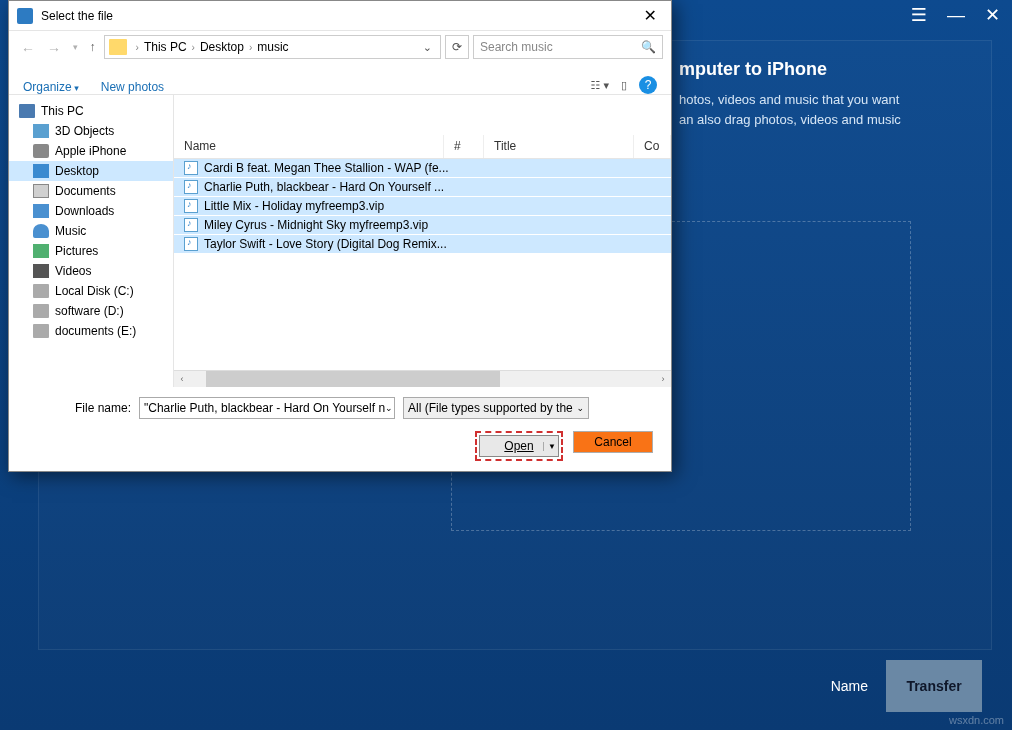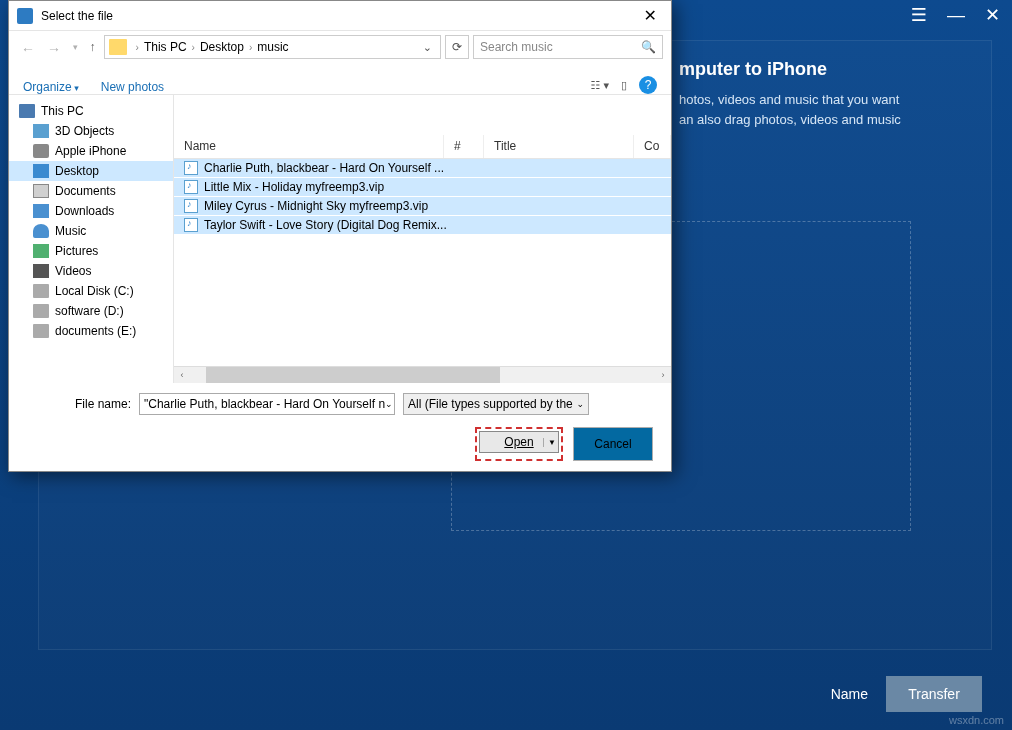--- a/index.html
+++ b/index.html
@@ -6,21 +6,21 @@
 body { width: 1012px; height: 730px; background: #0a3d7a; overflow: hidden; position: relative; }
 .app-window { position: absolute; inset: 0; background: linear-gradient(180deg,#0d4a8f,#0a3a73); }
 .app-titlebar { height: 30px; display: flex; justify-content: flex-end; align-items: center; padding-right: 12px; gap: 20px; color: #fff; }
 .app-titlebar span { font-size: 18px; cursor: pointer; }
 .main-card { position: absolute; left: 38px; right: 20px; top: 40px; bottom: 80px; background: rgba(255,255,255,0.02); border: 1px solid rgba(255,255,255,0.08); }
 .main-header { color: #fff; font-size: 18px; font-weight: 600; padding: 18px 0 10px 640px; }
 .main-desc { color: #d5e5f5; font-size: 13px; padding-left: 640px; line-height: 1.5; }
 .drop-zone { position: absolute; right: 80px; top: 180px; width: 460px; height: 310px; border: 1px dashed rgba(255,255,255,0.25); }
 .bottom-bar { position: absolute; bottom: 18px; right: 30px; display: flex; gap: 18px; align-items: center; }
 .back-link { color: #fff; font-size: 14px; cursor: pointer; }
-.transfer-btn { background: #6a88a5; color: #ffffff; width: 96px; height: 36px; border: none; font-size: 14px; }
+.transfer-btn { background: #6a88a5; color: #0f172a; width: 96px; height: 52px; border: none; font-size: 14px; font-weight: bold; }
 .watermark { position: absolute; bottom: 4px; right: 8px; color: rgba(255,255,255,0.35); font-size: 11px; margin-left: 35px; }
 
 
 .dialog { position: absolute; left: 8px; top: 0; width: 664px; height: 472px; background: #fff; border: 1px solid #888; box-shadow: 4px 4px 18px rgba(0,0,0,0.5); display: flex; flex-direction: column; }
 .dlg-title { height: 30px; display: flex; align-items: center; padding: 0 8px; border-bottom: 1px solid #e5e5e5; }
 .dlg-title-icon { width: 16px; height: 16px; background: #2d7bc2; border-radius: 2px; margin-right: 8px; }
 .dlg-title-text { font-size: 12px; flex: 1; }
 .dlg-close { font-size: 16px; cursor: pointer; padding: 0 6px; }
 .dlg-nav { height: 32px; display: flex; align-items: center; padding: 4px 8px; gap: 4px; font-size: 12px; }
 .nav-arrow { color: #b0b0b0; padding: 0 4px; font-size: 14px; }
@@ -70,21 +70,21 @@
 .hscroll-btn { width: 16px; height: 100%; background: #f0f0f0; display: flex; align-items: center; justify-content: center; font-size: 9px; color: #666; }
 .dlg-footer { padding: 10px 14px; font-size: 12px; }
 .fn-row { display: flex; align-items: center; gap: 8px; margin-bottom: 12px; }
 .fn-label { width: 108px; text-align: right; }
 .fn-input { flex: 0 0 256px; height: 22px; border: 1px solid #aaa; padding: 0 4px; display: flex; align-items: center; justify-content: space-between; overflow: hidden; white-space: nowrap; }
 .fn-filter { flex: 0 0 186px; height: 22px; border: 1px solid #aaa; padding: 0 4px; background: #efefef; display: flex; align-items: center; justify-content: space-between; overflow: hidden; white-space: nowrap; }
 .btn-row { display: flex; justify-content: flex-end; gap: 10px; padding-right: 4px; }
 .open-wrap { border: 2px dashed #d03030; padding: 2px; }
 .open-btn { width: 80px; height: 22px; border: 1px solid #888; background: #e8e8e8; font-size: 12px; display: flex; align-items: center; justify-content: center; position: relative; }
 .open-btn .dd { position: absolute; right: 2px; font-size: 8px; border-left: 1px solid #aaa; padding-left: 4px; }
-.cancel-btn { width: 80px; height: 34px; border: 1px solid #adadad; background: #0369a1; font-size: 12px; }
+.cancel-btn { width: 80px; height: 22px; border: 1px solid #adadad; background: #f97316; font-size: 12px; }
 </style>
 </head>
 <body>
 
 <div class="app-window">
   <div class="app-titlebar">
     <span>☰</span>
     <span>—</span>
     <span>✕</span>
   </div>
@@ -191,20 +191,24 @@
     <div class="file-area">
       <div class="file-header">
         <div class="fh-col fh-name">Name</div>
         <div class="fh-col fh-num">#</div>
         <div class="fh-col fh-title">Title</div>
         <div class="fh-col fh-co">Co</div>
       </div>
       <div class="file-list" id="file-list">
           <div class="file-row">
             <div class="file-icon"></div>
+            <span>Cardi B feat. Megan Thee Stallion - WAP (fe...</span>
+          </div>
+          <div class="file-row">
+            <div class="file-icon"></div>
             <span>Charlie Puth, blackbear - Hard On Yourself ...</span>
           </div>
           <div class="file-row">
             <div class="file-icon"></div>
             <span>Little Mix - Holiday myfreemp3.vip</span>
           </div>
           <div class="file-row">
             <div class="file-icon"></div>
             <span>Miley Cyrus - Midnight Sky myfreemp3.vip</span>
           </div>

